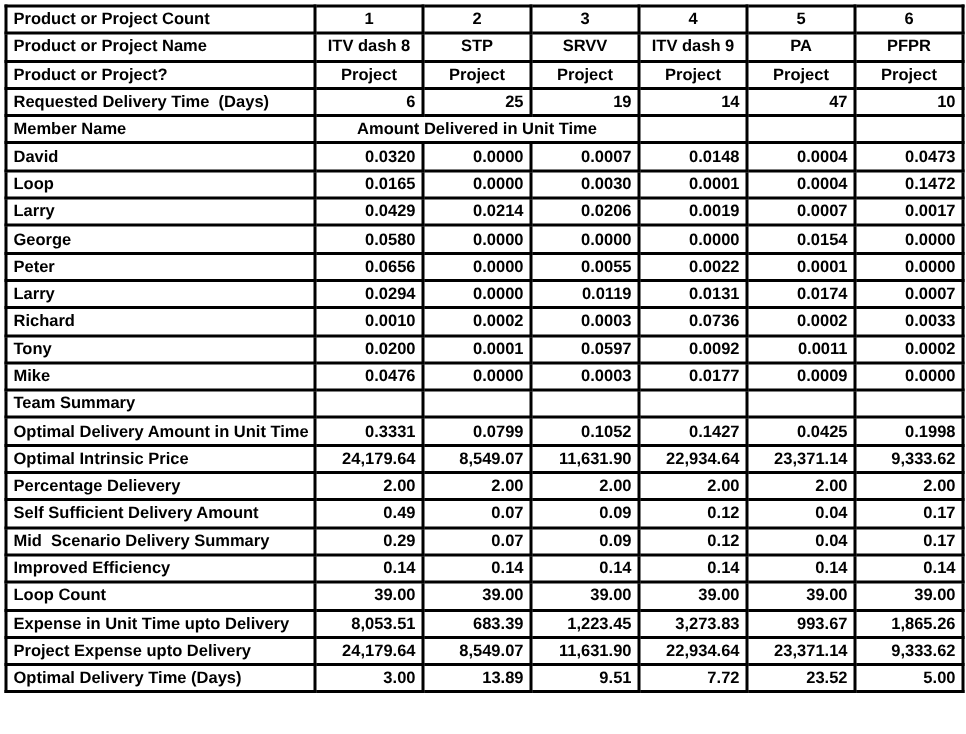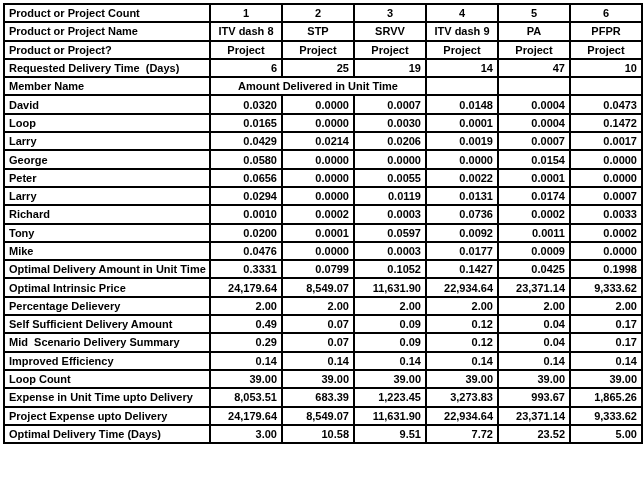--- a/index.html
+++ b/index.html
@@ -178,20 +178,29 @@
         <tr>
           <td class="label">Mike</td>
           <td class="right">0.0476</td>
           <td class="right">0.0000</td>
           <td class="right">0.0003</td>
           <td class="right">0.0177</td>
           <td class="right">0.0009</td>
           <td class="right">0.0000</td>
         </tr>
         <tr>
+          <td class="label">Team Summary</td>
+          <td class="thin thin-first"></td>
+          <td class="thin"></td>
+          <td class="thin"></td>
+          <td class="thin"></td>
+          <td class="thin"></td>
+          <td class="thin thin-last"></td>
+        </tr>
+        <tr>
           <td class="label">Optimal Delivery Amount in Unit Time</td>
           <td class="right">0.3331</td>
           <td class="right">0.0799</td>
           <td class="right">0.1052</td>
           <td class="right">0.1427</td>
           <td class="right">0.0425</td>
           <td class="right">0.1998</td>
         </tr>
         <tr>
           <td class="label">Optimal Intrinsic Price</td>
@@ -261,21 +270,21 @@
           <td class="right">24,179.64</td>
           <td class="right">8,549.07</td>
           <td class="right">11,631.90</td>
           <td class="right">22,934.64</td>
           <td class="right">23,371.14</td>
           <td class="right">9,333.62</td>
         </tr>
         <tr>
           <td class="label">Optimal Delivery Time (Days)</td>
           <td class="right">3.00</td>
-          <td class="right">10.58</td>
+          <td class="right">13.89</td>
           <td class="right">9.51</td>
           <td class="right">7.72</td>
           <td class="right">23.52</td>
           <td class="right">5.00</td>
         </tr>
       </tbody>
   </table>
 </div>
 
 </body></html>

